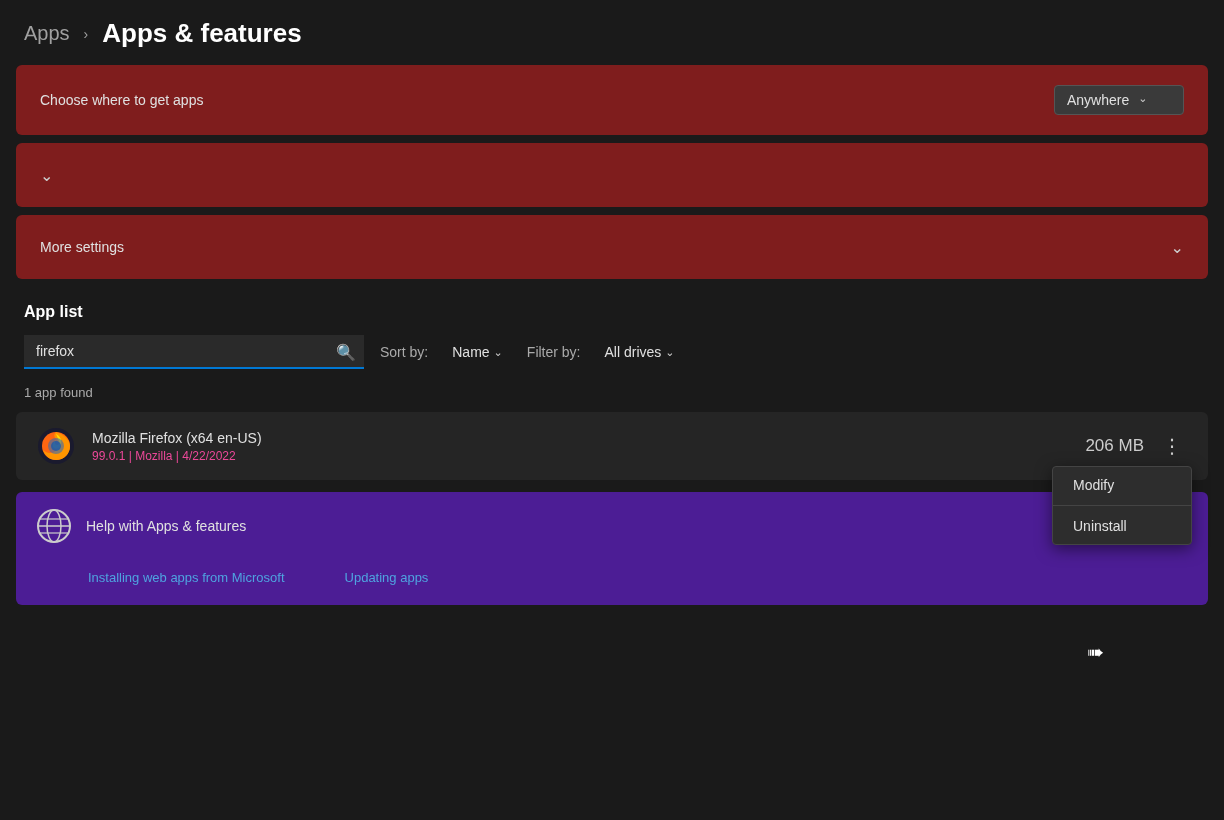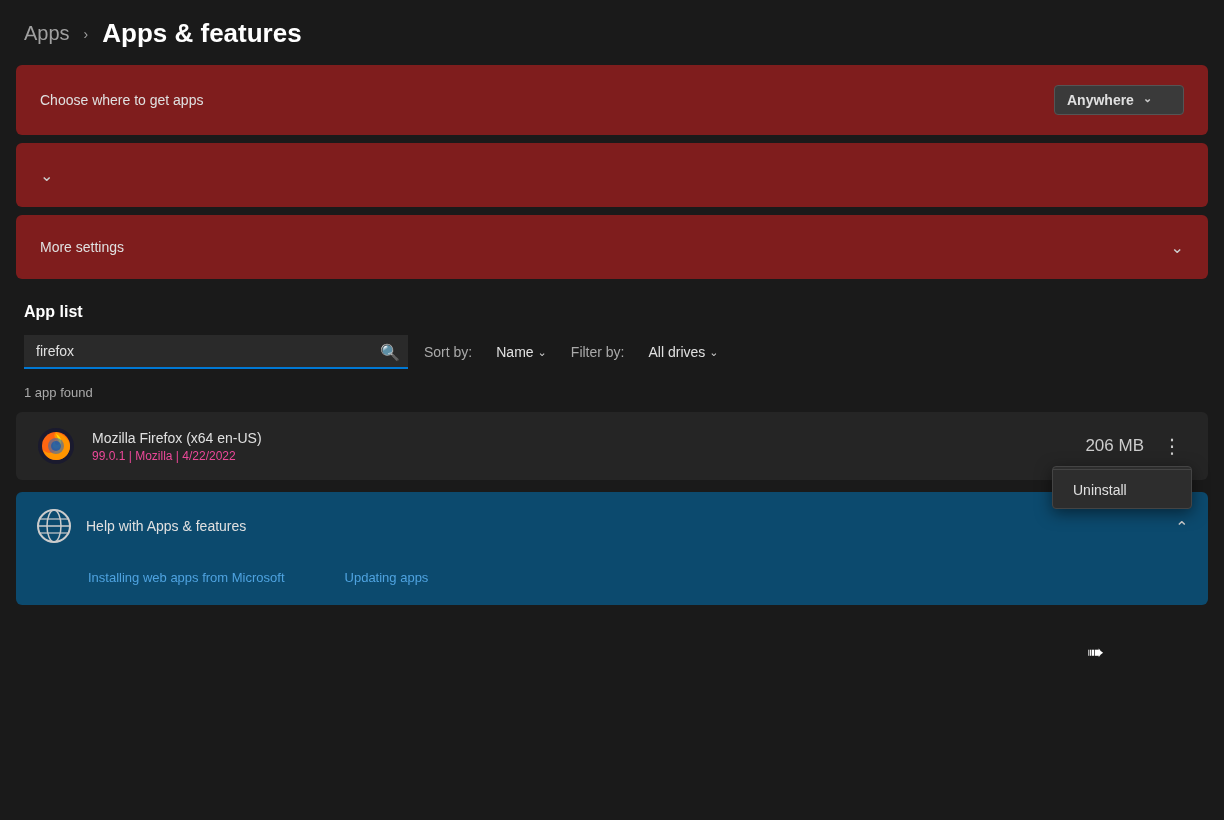--- a/index.html
+++ b/index.html
@@ -73,21 +73,20 @@
       border: 1px solid #555;
       border-radius: 4px;
       padding: 6px 12px;
       display: flex;
       align-items: flex-start;
       gap: 9px;
       cursor: pointer;
       color: #e0e0e0;
       font-size: 14px;
       min-width: 130px;
-      font-weight: bold;
     }
     .anywhere-dropdown .chevron {
       color: #ccc;
       font-size: 11px;
     }
 
     
     .expand-chevron {
       color: #ccc;
       font-size: 16px;
@@ -111,21 +110,21 @@
 
     
     .search-sort-row {
       display: flex;
       align-items: center;
       gap: 16px;
       margin-bottom: 16px;
     }
     .search-container {
       position: relative;
-      width: 384px;
+      width: 340px;
     }
     .search-input {
       background: #2a2a2a;
       border: none;
       border-bottom: 2px solid #0078d4;
       color: #e0e0e0;
       font-size: 14px;
       padding: 8px 36px 8px 12px;
       width: 100%;
       outline: none;
@@ -235,21 +234,21 @@
       cursor: pointer;
     }
     .context-menu-divider {
       border: none;
       border-top: 1px solid #444;
       margin: 2px 0;
     }
 
     
     .help-section {
-      background: #0c4a6e;
+      background: #4c1d95;
       margin: 12px 16px 4px 16px;
       border-radius: 6px;
     }
     .help-header {
       display: flex;
       align-items: center;
       justify-content: space-between;
       padding: 16px 20px;
     }
     .help-left {
@@ -382,20 +381,21 @@
         <span>4/22/2022</span>
       </div>
     </div>
   </div>
   <div class="app-item-right">
     <span class="app-size">206 MB</span>
     <button class="three-dot-btn">⋮</button>
   </div>
 
   <div class="context-menu">
+    <div class="context-menu-item">Modify</div>
     <hr class="context-menu-divider">
     <div class="context-menu-item">Uninstall</div>
   </div>
 </div>
 
 <div class="cursor-arrow">➠</div>
 
 <div class="help-section">
   <div class="help-header">
     <div class="help-left">

